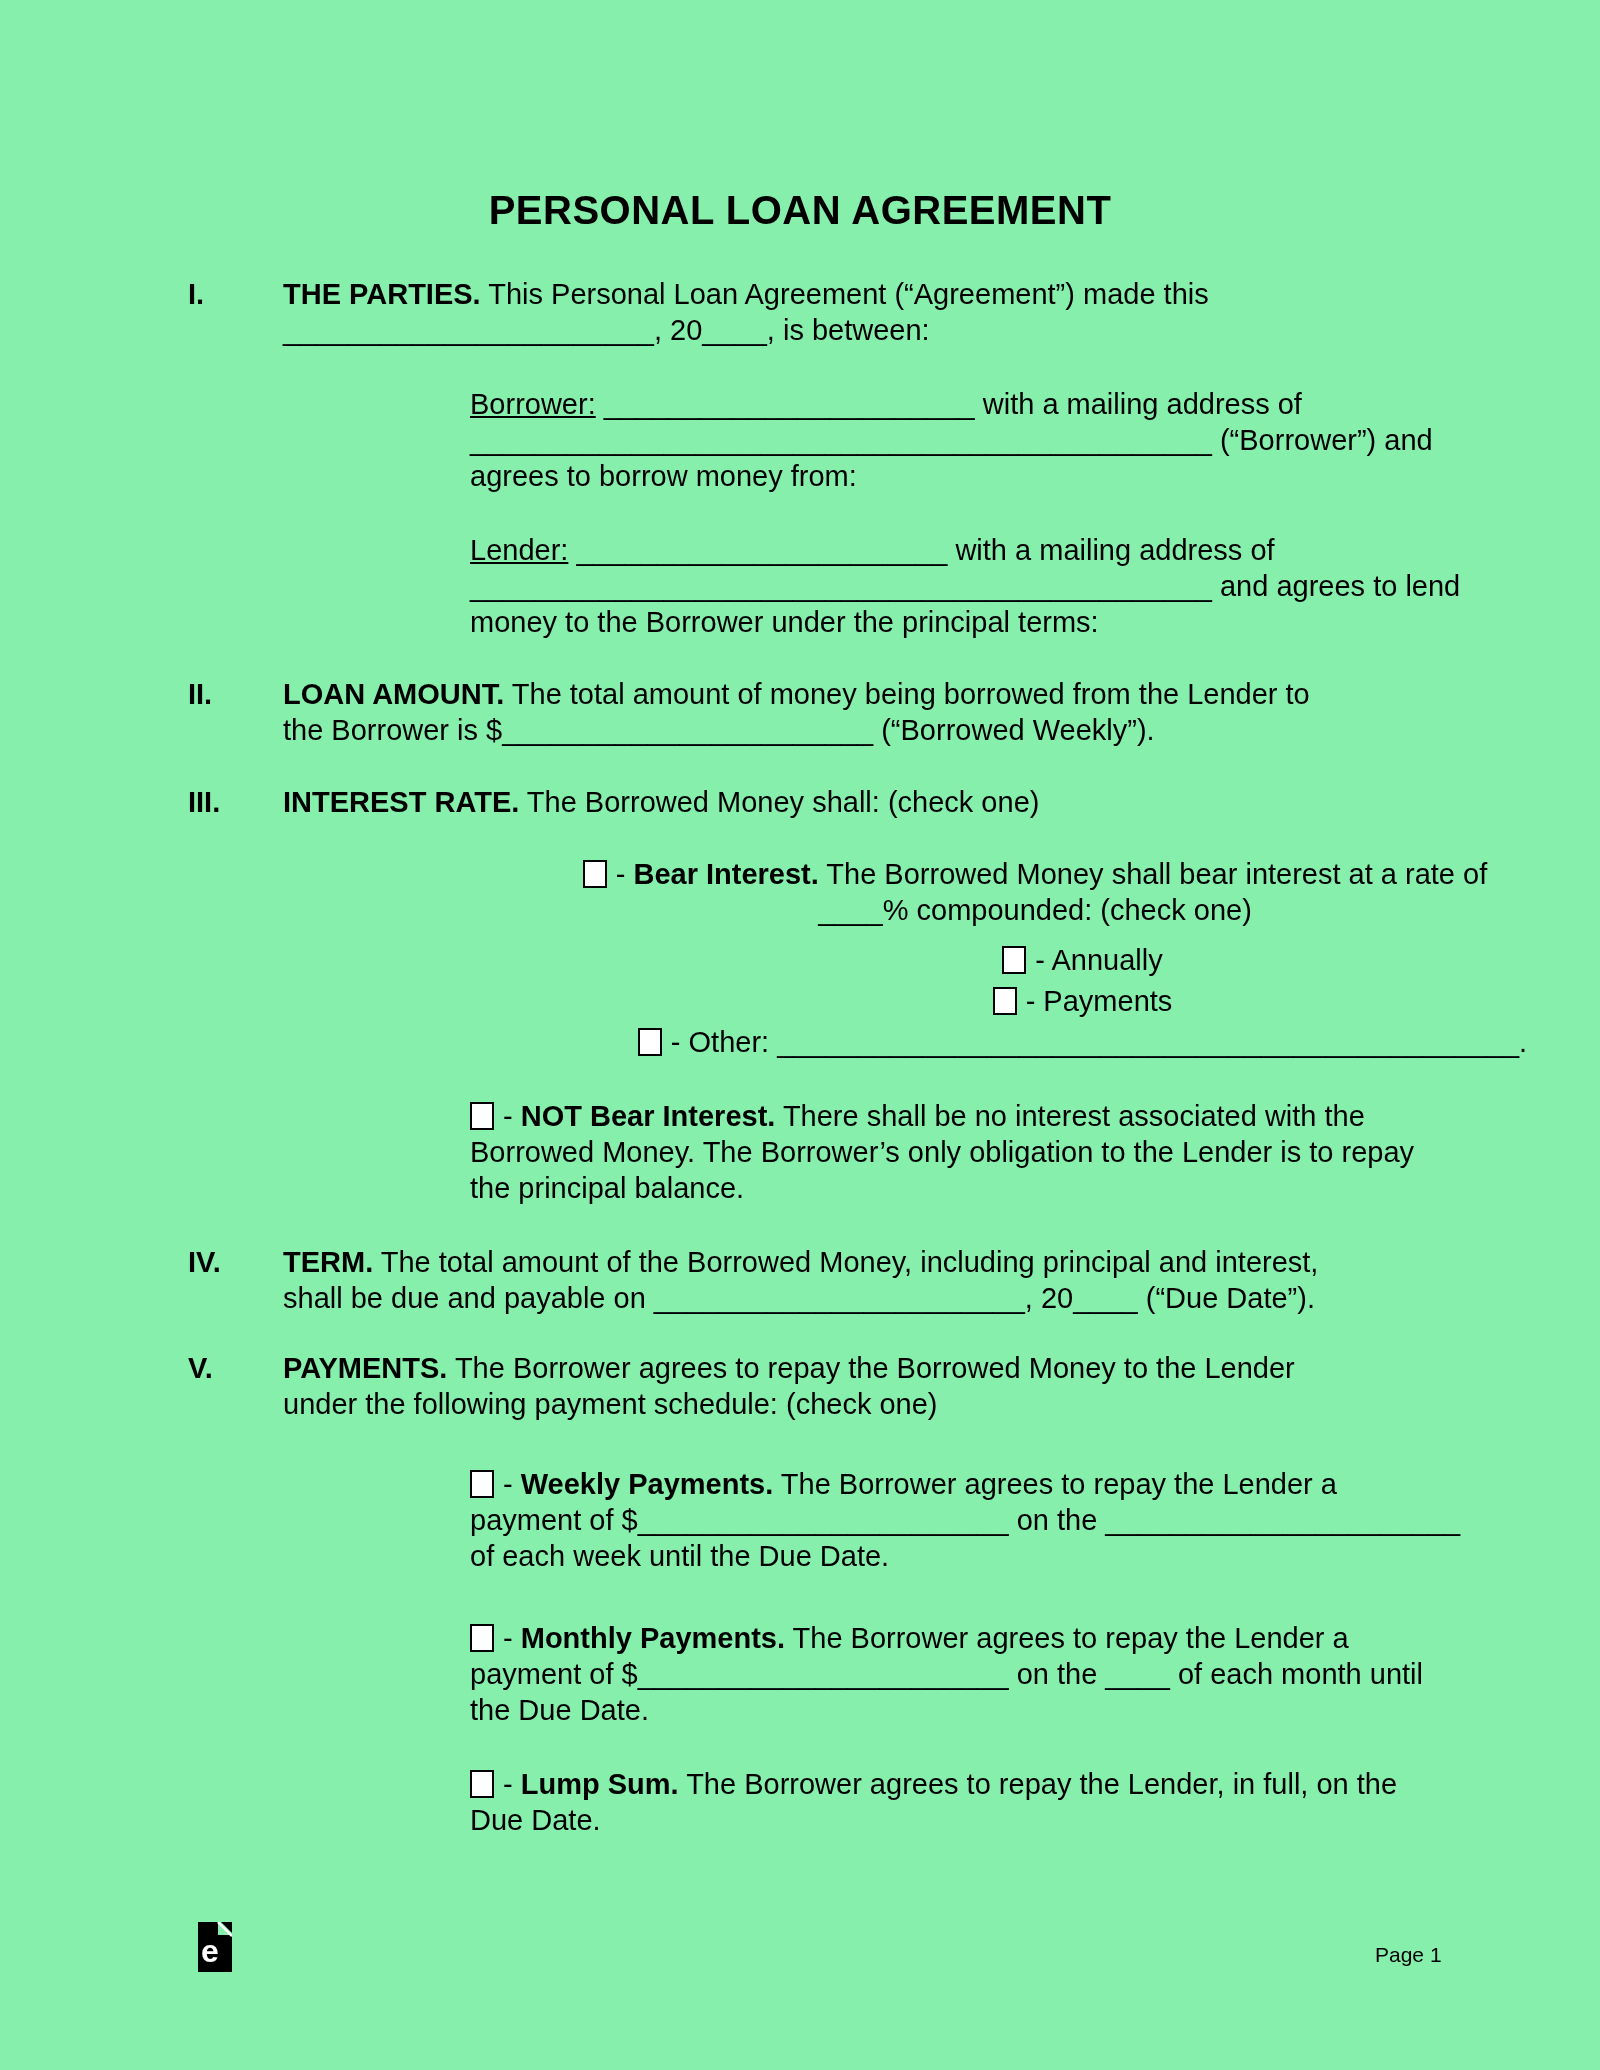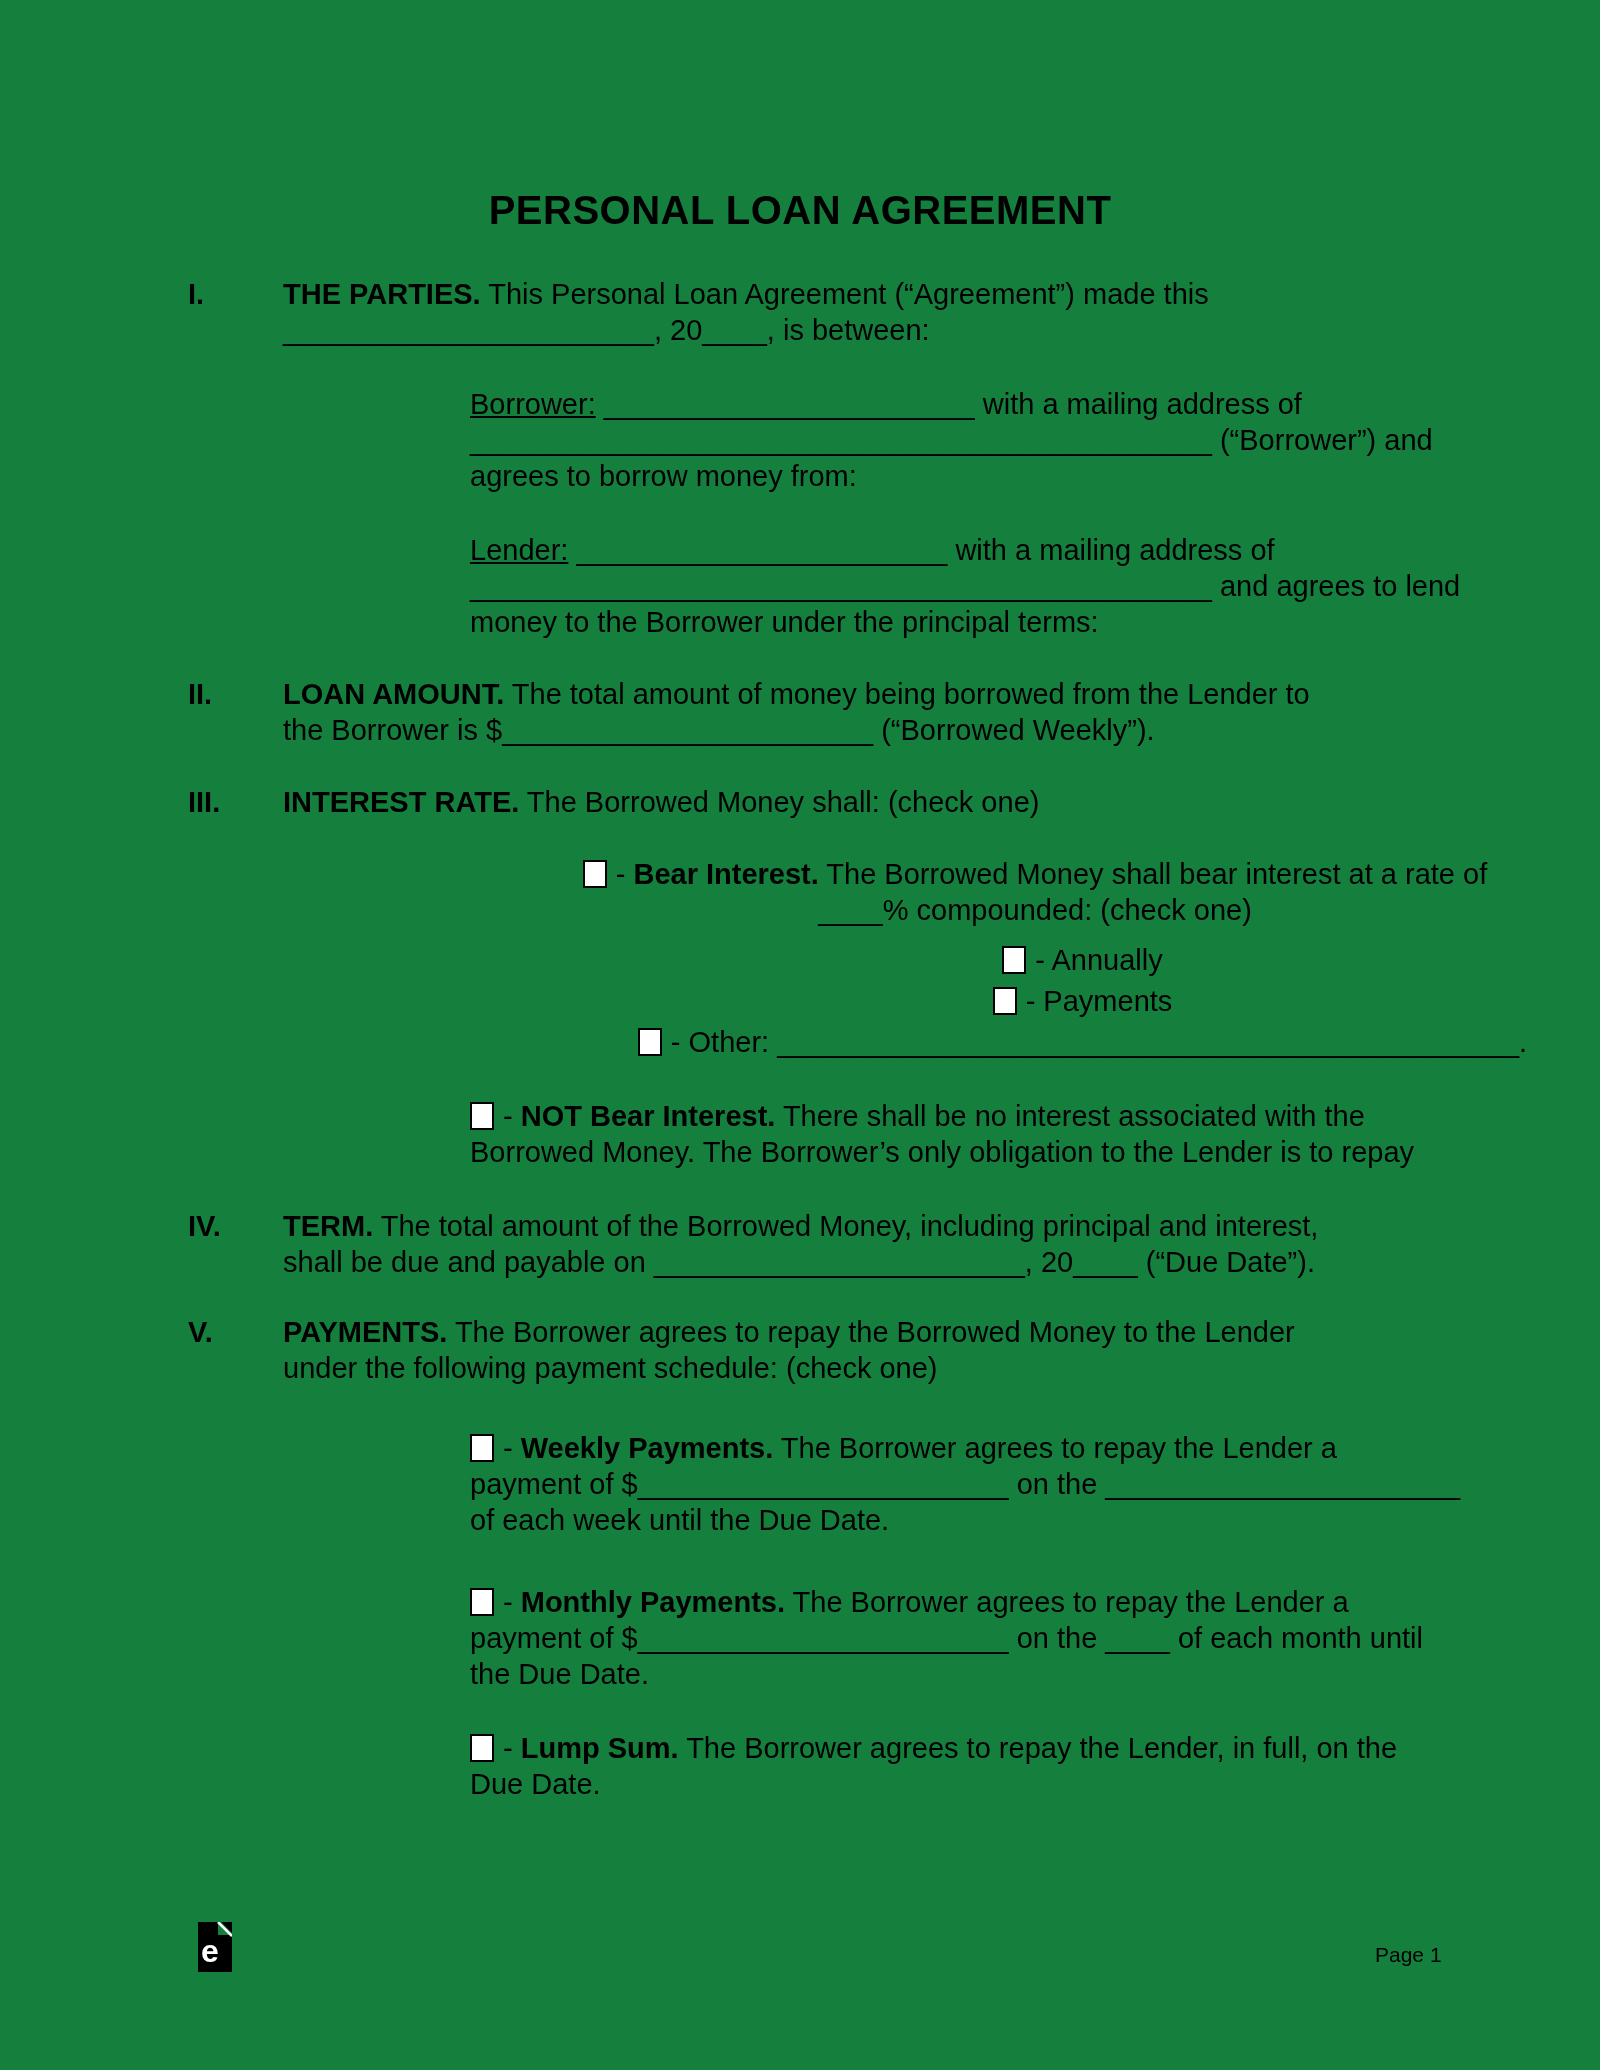--- a/index.html
+++ b/index.html
@@ -1,20 +1,20 @@
 <!DOCTYPE html>
 <html><head>
 <meta charset="utf-8">
 <style>
   html, body { margin: 0; padding: 0; background: #ffffff; }
   .page {
     position: relative;
     width: 1600px;
     height: 2070px;
-    background: #15803d;
+    background: #86efac;
     color: #000000;
     font-family: "Liberation Sans", "DejaVu Sans", sans-serif;
     font-size: 29px;
     line-height: 36px;
     box-sizing: border-box;
     padding-top: 191px;
     overflow: hidden;
   }
   .title {
     margin: 0 0 47px 0;
@@ -101,20 +101,21 @@
       <div class="opts">
         <div class="line"><span class="cb"></span><span>- Annually</span></div>
         <div class="line"><span class="cb"></span><span>- Payments</span></div>
         <div class="line"><span class="cb"></span><span>- Other: ______________________________________________.</span></div>
       </div>
     </div>
 
     <div class="indent1 mb-md">
       <div class="line"><span class="cb"></span><span>- </span><b>NOT Bear Interest.</b><span> There shall be no interest associated with the</span></div>
       <div class="line">Borrowed Money. The Borrower’s only obligation to the Lender is to repay</div>
+      <div class="line">the principal balance.</div>
     </div>
 
     <div class="sec mb-sm">
       <span class="num">IV.</span>
       <div class="line"><b>TERM.</b><span> The total amount of the Borrowed Money, including principal and interest,</span></div>
       <div class="line">shall be due and payable on _______________________, 20____ (“Due Date”).</div>
     </div>
 
     <div class="sec mb-lg">
       <span class="num">V.</span>

